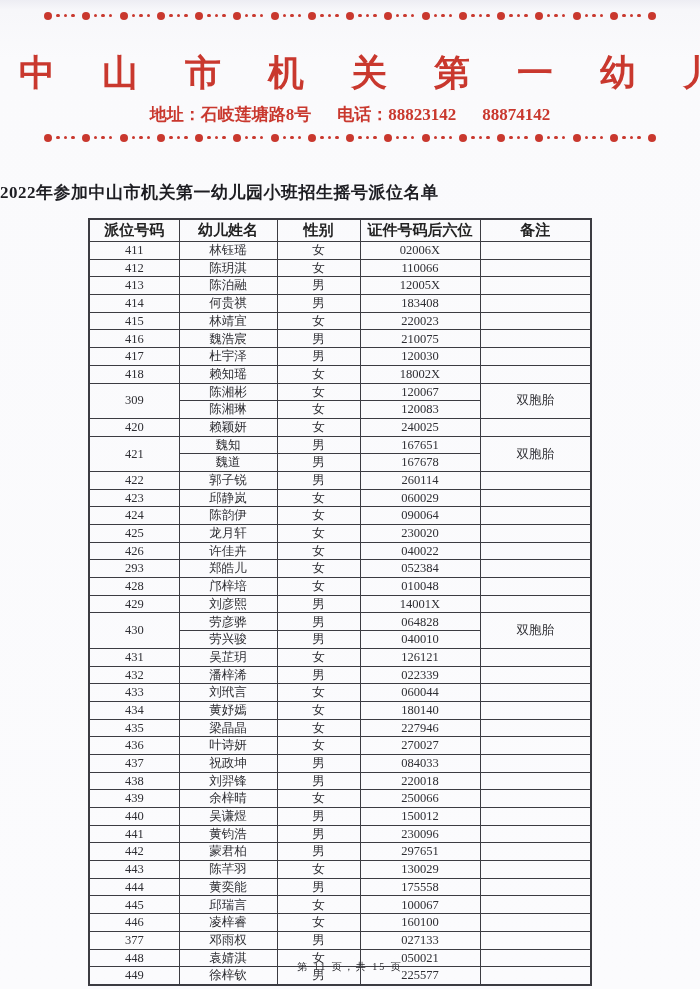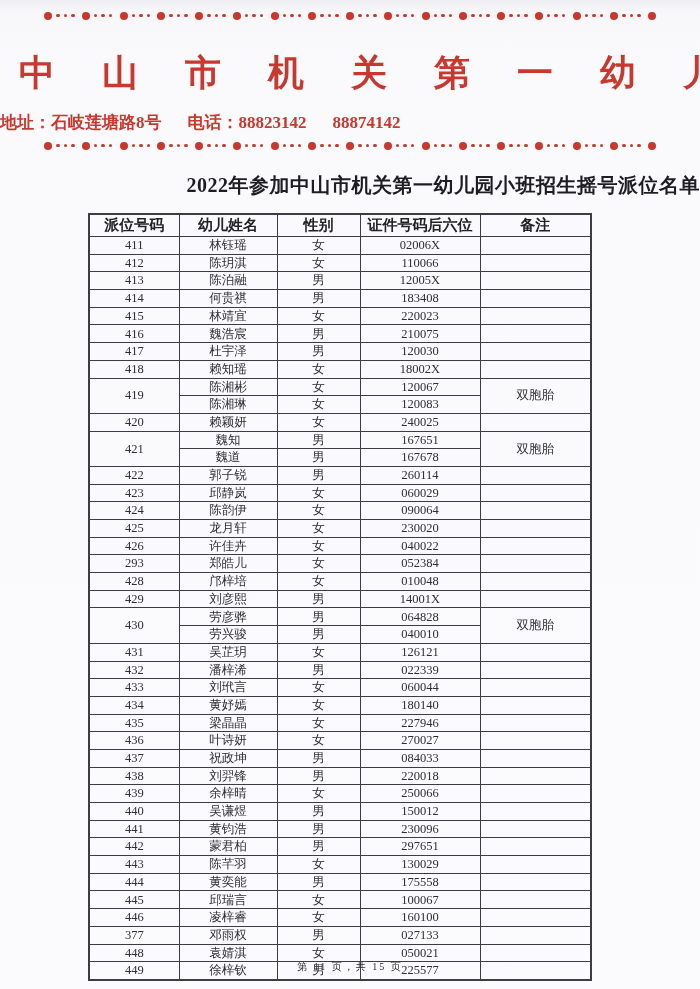--- a/index.html
+++ b/index.html
@@ -34,34 +34,35 @@
     text-align:center;
     color:var(--red);
     font-size:36px;
     font-weight:bold;
     letter-spacing:19px;
     text-indent:19px;
     line-height:46px;
     white-space:nowrap;
   }
   .contact{
-    margin-top:16px;
+    margin-top:8px;
+    text-align:center;
     color:var(--red);
     font-weight:bold;
     font-size:17px;
     line-height:22px;
     white-space:nowrap;
   }
   .contact .addr{margin-right:26px;}
   .contact .phone2{margin-left:26px;}
   .dotline-mid{margin:7px auto 0 auto;width:612px;}
   .doc-title{
-    margin-top:22px;
-    text-align:right;
-    font-size:20px;
+    margin-top:39px;
+    text-align:left;
+    font-size:17px;
     font-weight:bold;
     color:#1d1d22;
     letter-spacing:0.5px;
     white-space:nowrap;
   }
   table.roster{
     margin:14px 0 0 88px;
     width:502px;
     border-collapse:collapse;
     table-layout:fixed;
@@ -381,21 +382,21 @@
           <td></td>
         </tr>
         <tr>
           <td>418</td>
           <td>赖知瑶</td>
           <td>女</td>
           <td>18002X</td>
           <td></td>
         </tr>
         <tr>
-          <td rowspan="2">419</td>
+          <td rowspan="2">309</td>
           <td>陈湘彬</td>
           <td>女</td>
           <td>120067</td>
           <td rowspan="2">双胞胎</td>
         </tr>
         <tr>
           <td>陈湘琳</td>
           <td>女</td>
           <td>120083</td>
         </tr>

